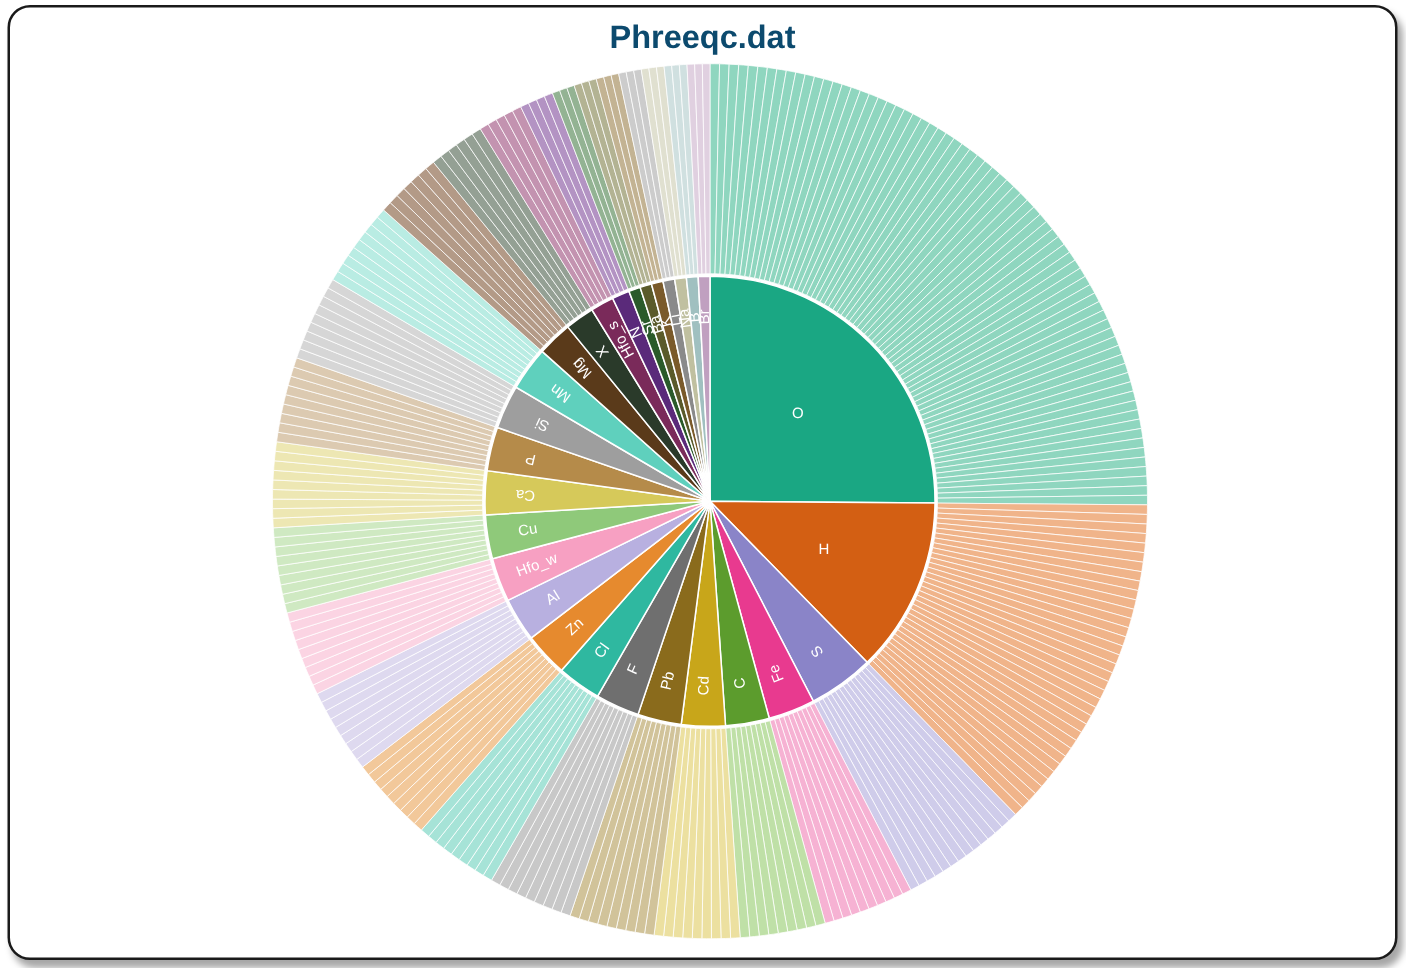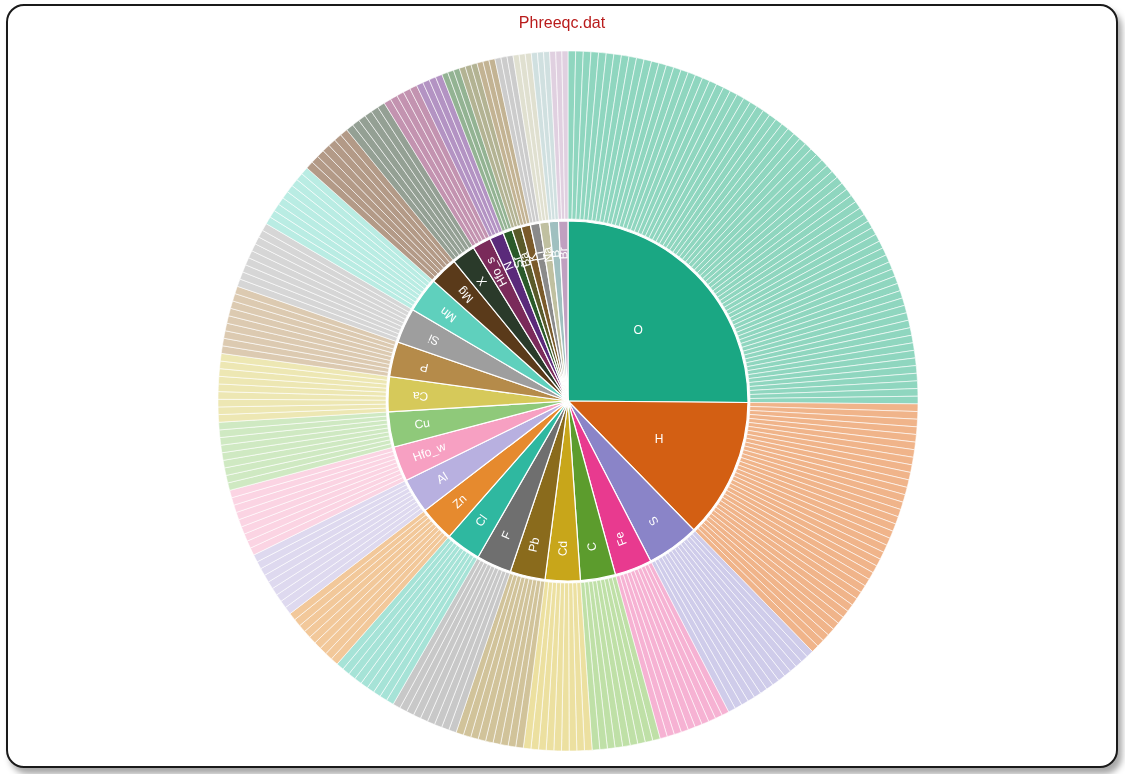--- a/index.html
+++ b/index.html
@@ -20,23 +20,23 @@
     border-radius: 18px;
     box-shadow: 4px 6px 6px rgba(0,0,0,0.35);
     background: #fff;
     overflow: hidden;
   }
   .title {
     position: absolute;
     left: 0; right: 0;
     top: 8px;
     text-align: center;
-    font-size: 16px;
-    color: #b91c1c;
-    font-weight: 400;
+    font-size: 26px;
+    color: #0c4a6e;
+    font-weight: 700;
   }
   svg.chart {
     position: absolute;
     left: 0; top: 0;
     width: 1108px;
     height: 760px;
   }
   .slice-label {
     font-size: 12px;
     fill: #fff;

